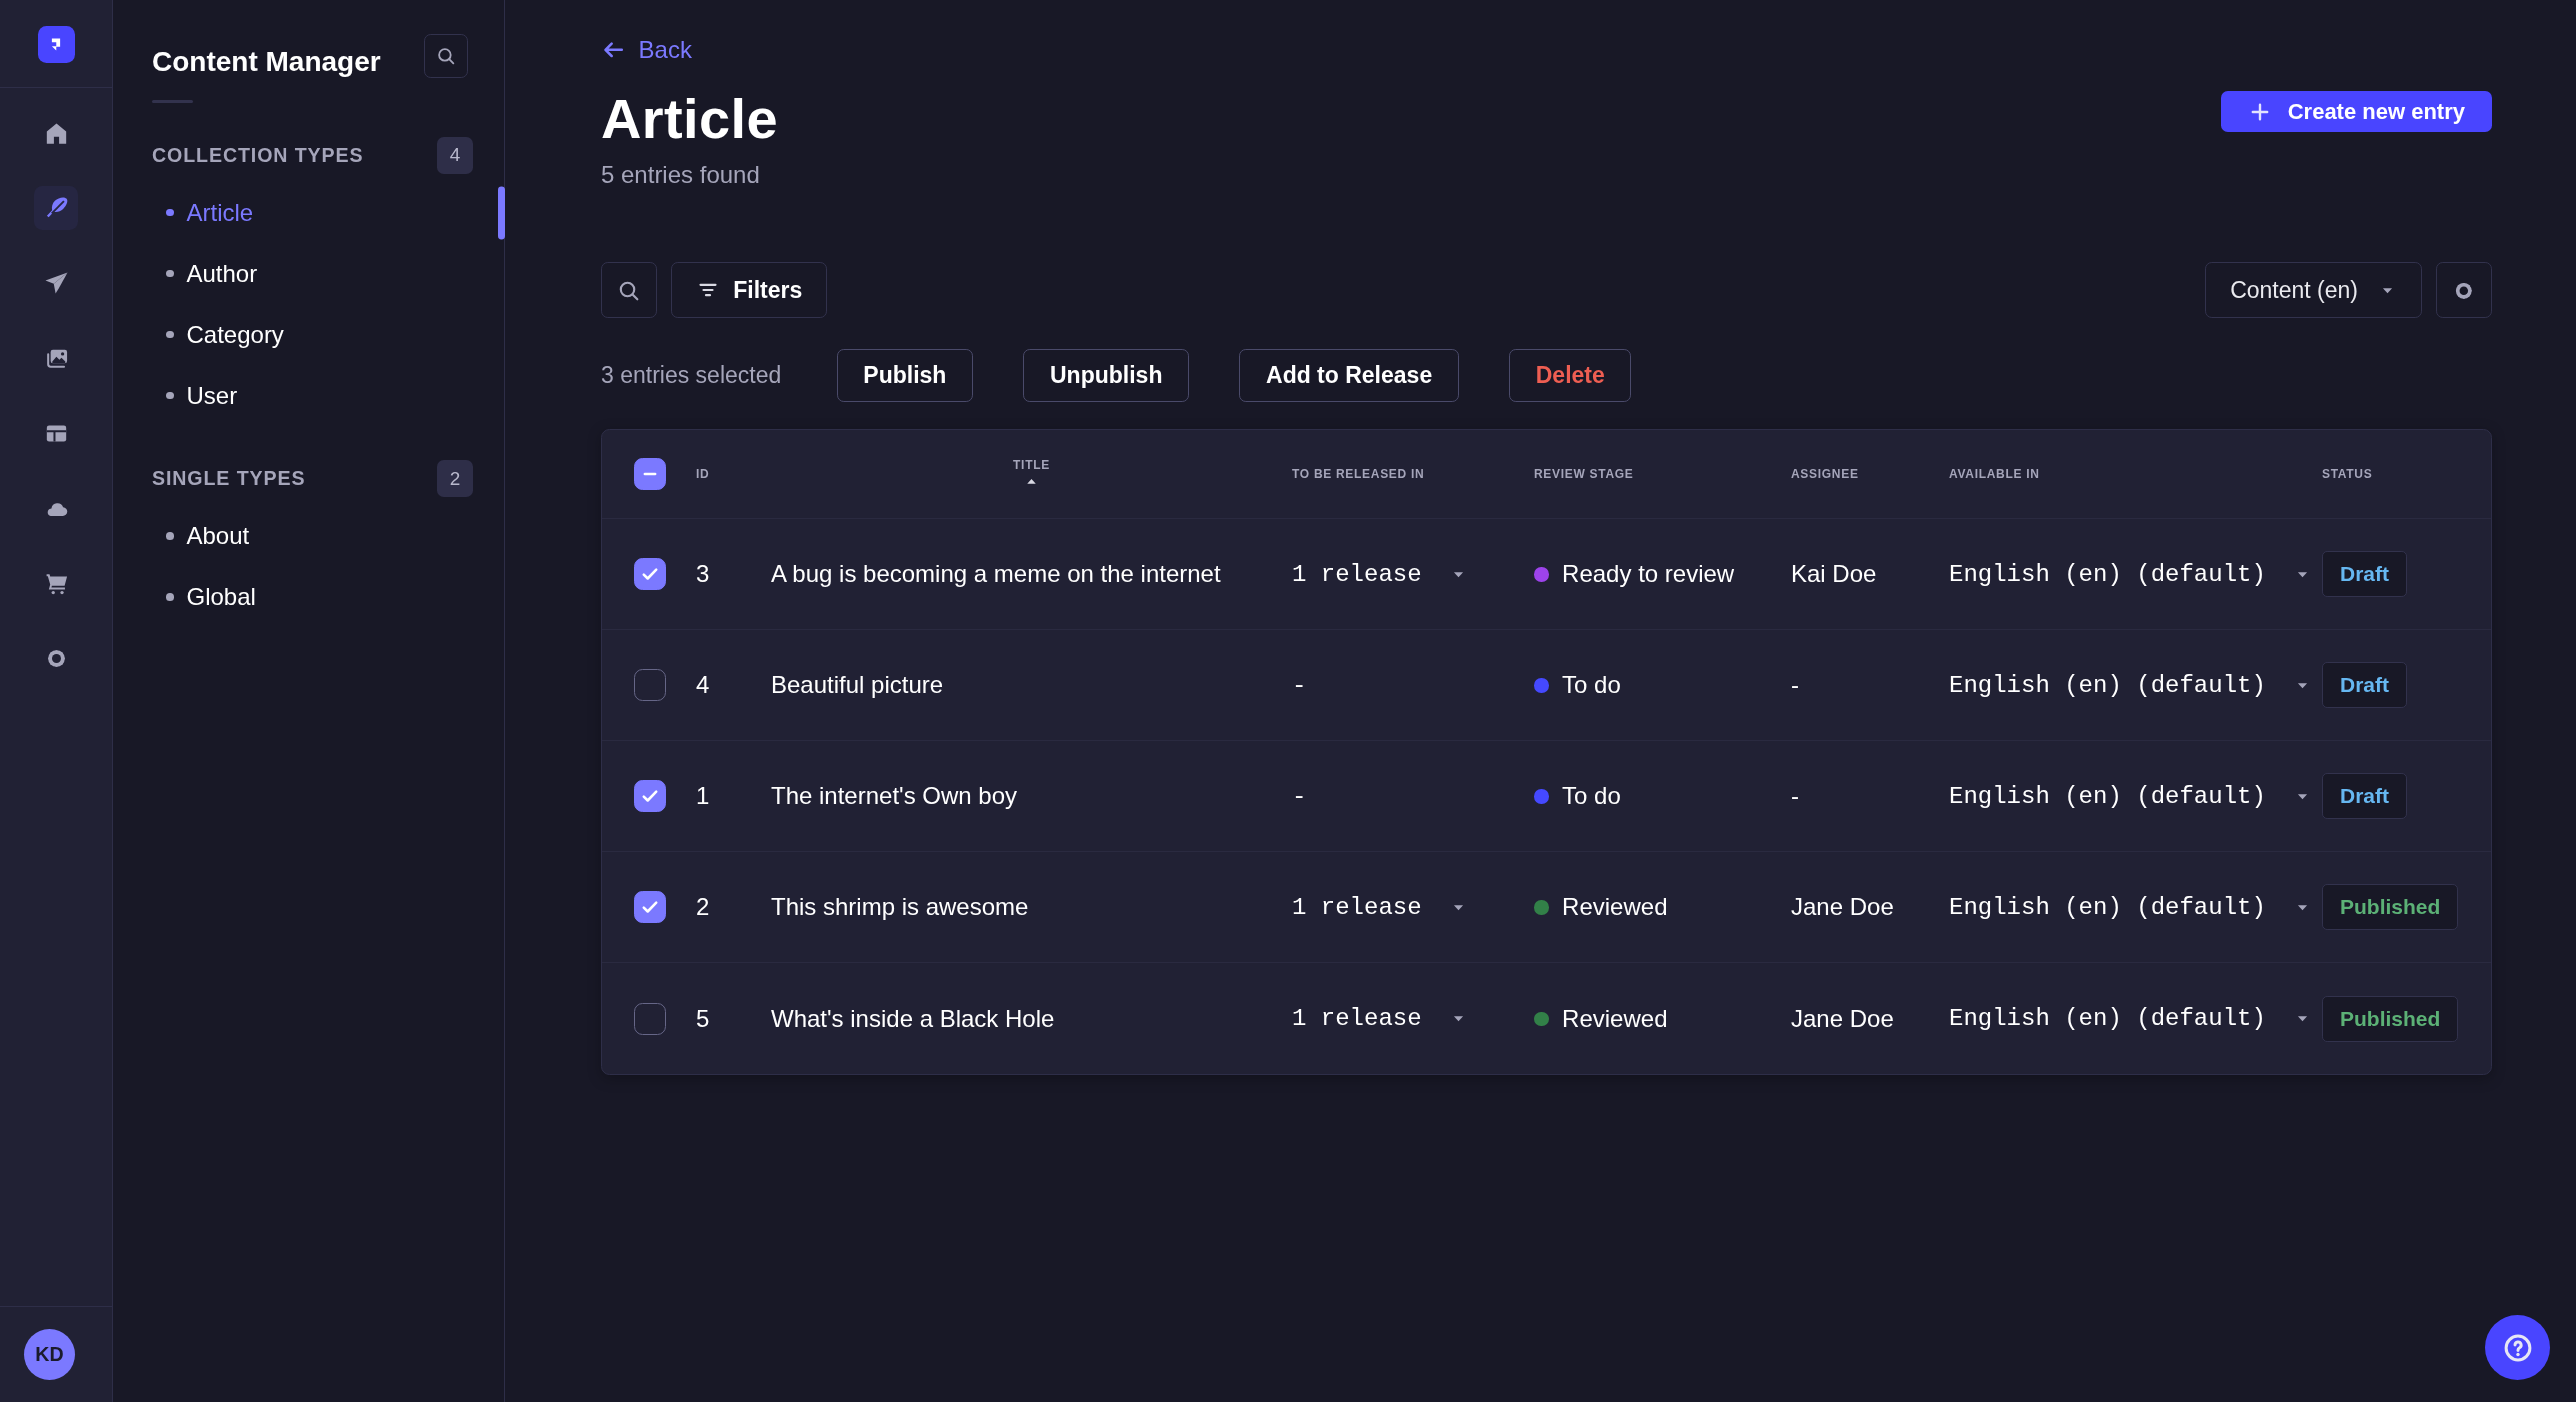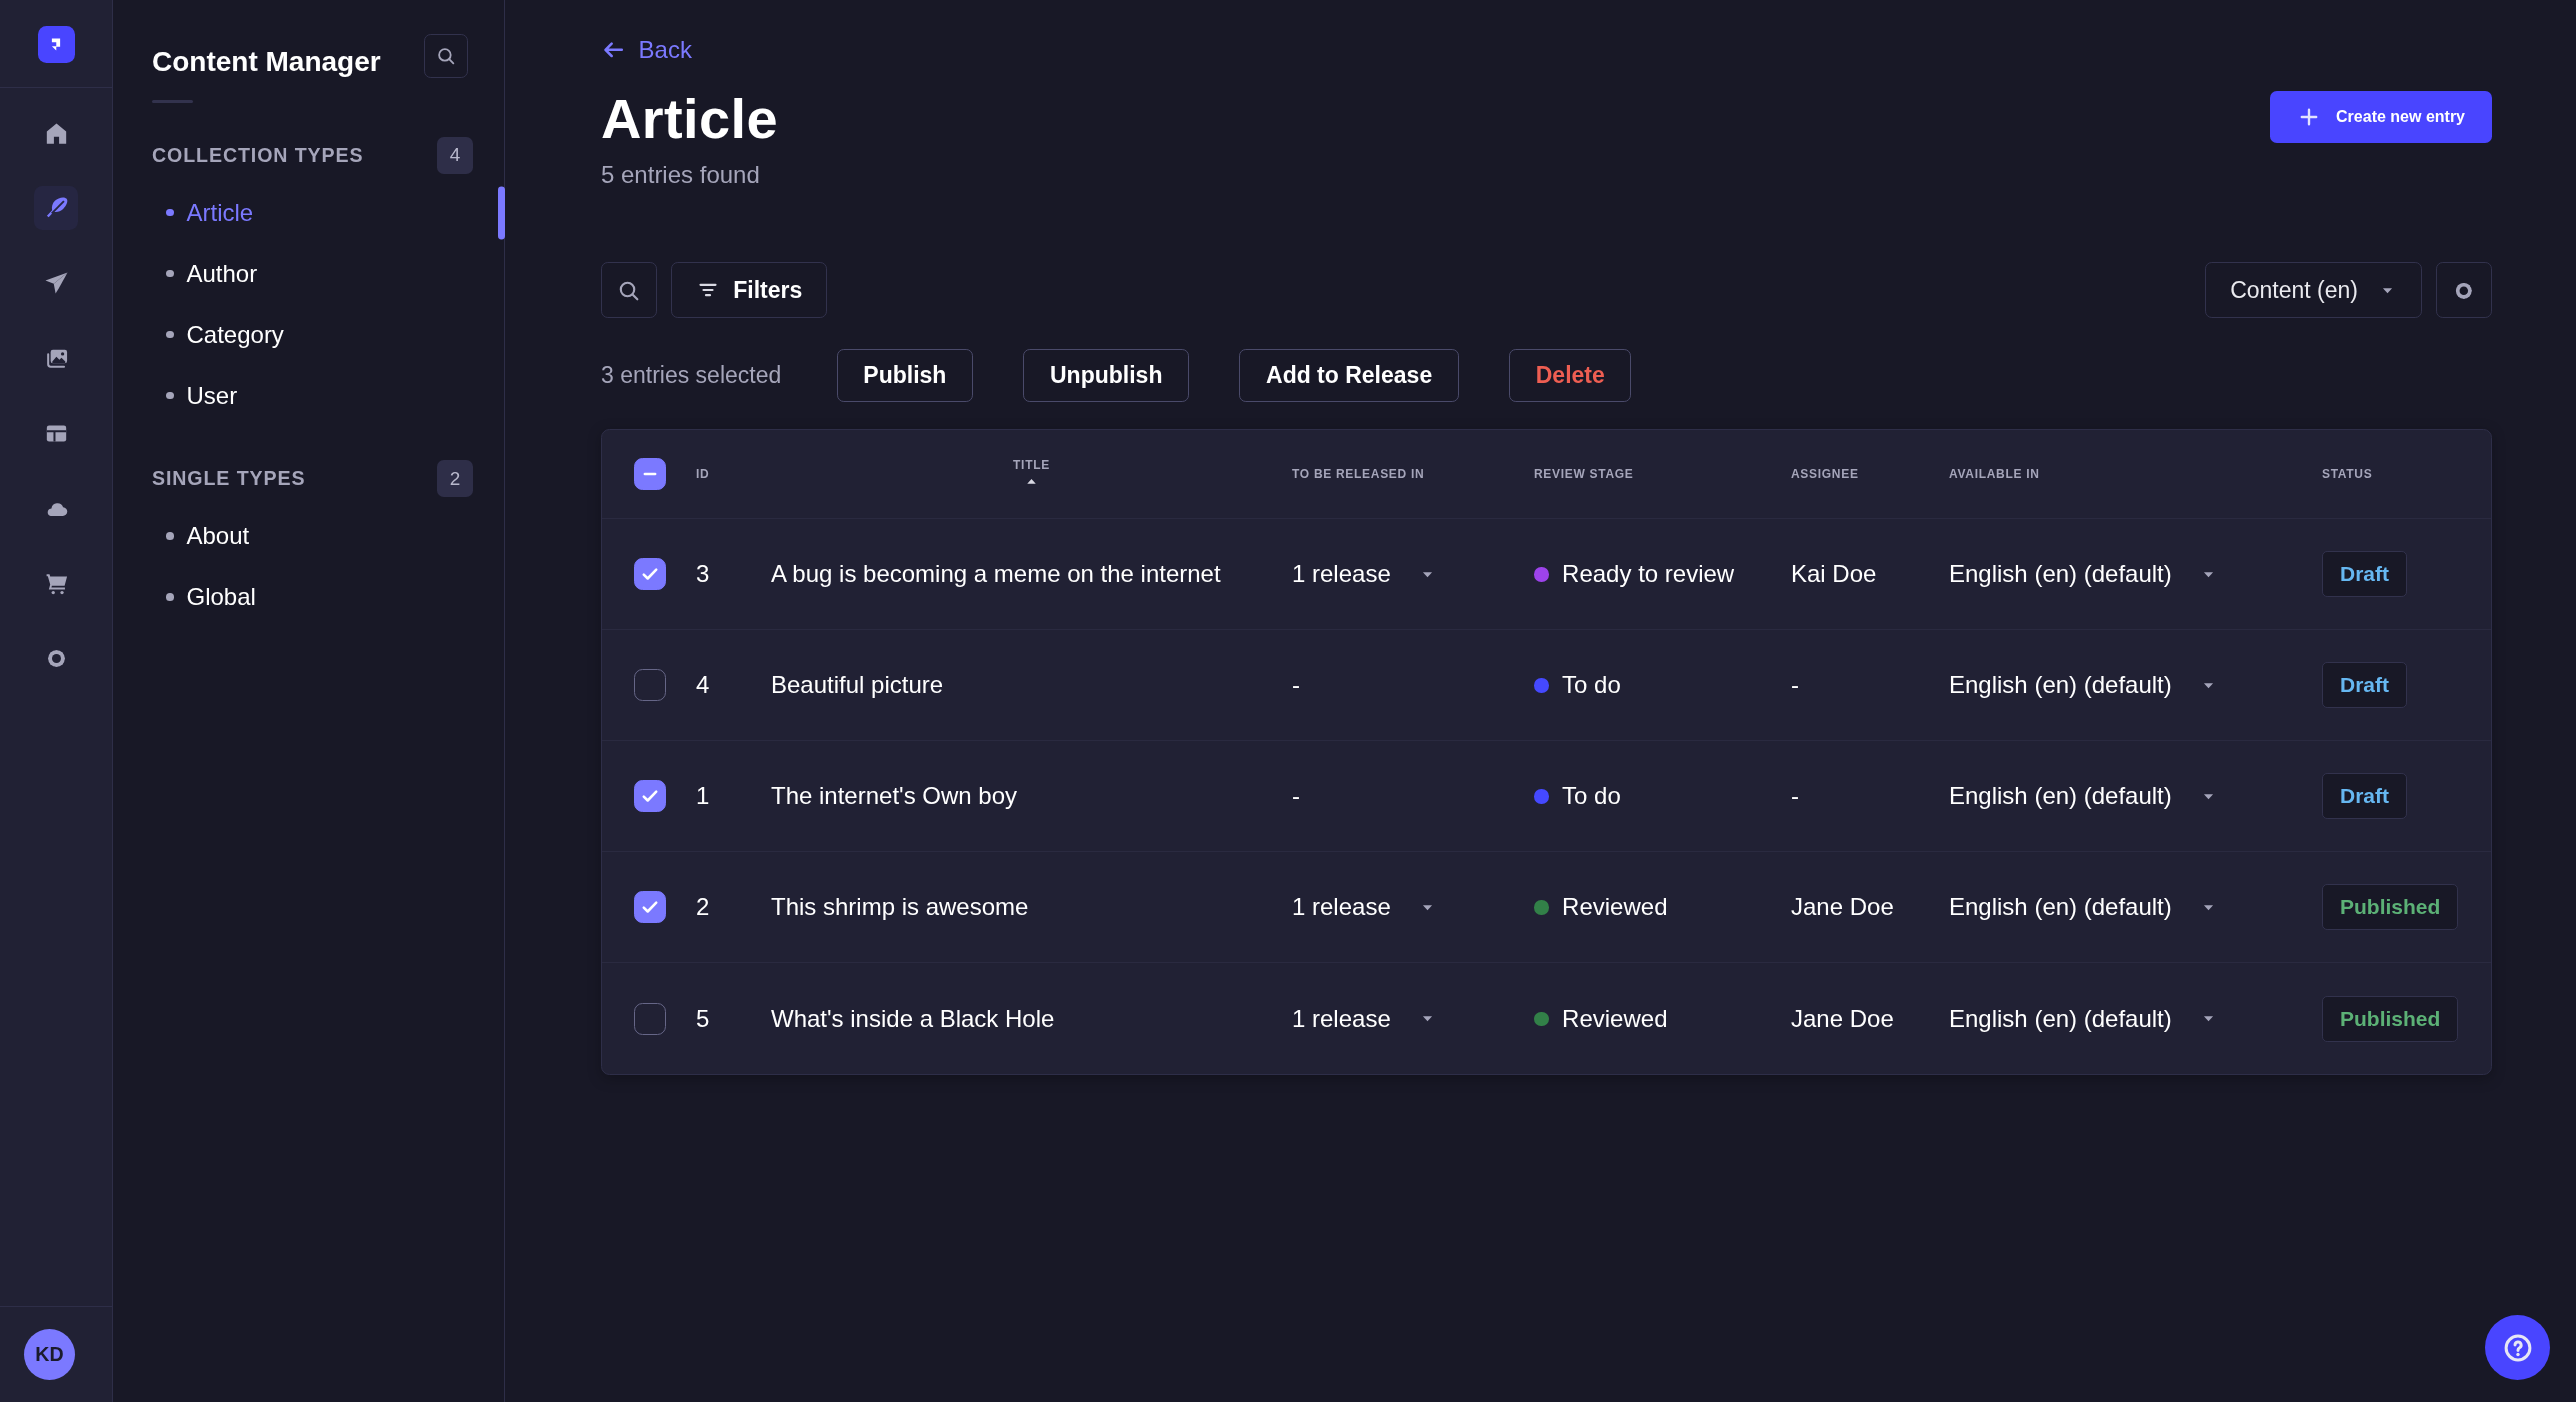--- a/index.html
+++ b/index.html
@@ -56,21 +56,21 @@
 
   
   .main { flex:1; padding:0 95px 0 96px; }
   .back-row { margin-top:36px; }
   .back-link { display:inline-flex; align-items:center; gap:12px; color:#7b79ff; font-size:24px;
                text-decoration:none; cursor:pointer; }
   .back-link svg { width:25.6px; height:25.6px; }
   .title-row { display:flex; align-items:flex-start; justify-content:space-between; margin-top:20.4px; }
   .page-title { margin:0; font-size:56px; font-weight:700; letter-spacing:0.4px; color:#ffffff; }
   .create-btn { display:flex; align-items:center; gap:15.3px; background:#4945ff; color:#ffffff; border:none;
-                border-radius:6.8px; height:52px; padding:0 27px; font-size:16px; font-weight:600;
+                border-radius:6.8px; height:41px; padding:0 27px; font-size:22px; font-weight:600;
                 font-family:inherit; margin-top:5.1px; cursor:pointer; }
   .create-btn svg { width:24px; height:24px; opacity:.85; }
   .subtitle { margin-top:10.2px; font-size:24px; color:#a5a5ba; }
 
   .toolbar { display:flex; align-items:center; justify-content:space-between; margin-top:73px; }
   .toolbar-left, .toolbar-right { display:flex; align-items:center; gap:13.6px; }
   .filters-btn { display:flex; align-items:center; gap:13.6px; height:56px; padding:0 24px; background:none;
                  border:0.9px solid #32324d; border-radius:6.8px; color:#ffffff; font-size:23px; font-weight:600;
                  font-family:inherit; cursor:pointer; }
   .filters-btn svg { width:24px; height:24px; color:#d9d9e3; }
@@ -96,21 +96,21 @@
   .sort-icon { color:#d9d9e3; display:flex; }
   .sort-icon svg { width:17px; height:17px; }
   .trow { height:111px; border-bottom:0.9px solid #2a2a40; }
   .trow:last-child { border-bottom:none; }
   .td { font-size:24px; color:#ffffff; }
   .td-check { padding-left:32px; }
   .checkbox { width:32px; height:32px; border-radius:8.5px; border:0.9px solid #666687; background:transparent;
               display:flex; align-items:center; justify-content:center; cursor:pointer; }
   .checkbox.checked, .checkbox.indeterminate { background:#7b79ff; border-color:#7b79ff; }
   .checkbox svg { width:22px; height:22px; }
-  .release-cell, .locale-cell { display:flex; align-items:center; gap:27px; cursor:pointer; }
+  .release-cell, .locale-cell { display:flex; align-items:center; gap:27px; cursor:pointer;font-family:Liberation Mono, monospace; }
   .stage-cell { display:flex; align-items:center; gap:13.6px; }
   .dot { width:14.5px; height:14.5px; border-radius:50%; flex-shrink:0; }
   .badge { display:inline-flex; align-items:center; height:46px; padding:0 17px; border:0.9px solid #32324d;
            border-radius:5.1px; background:#181826; font-size:21px; font-weight:600; }
   .badge.draft { color:#66b7f1; }
   .badge.published { color:#5cb176; }
 
   .help-fab { position:absolute; right:25.6px; bottom:22px; width:65px; height:65px; border-radius:50%;
               background:#4945ff; border:none; display:flex; align-items:center; justify-content:center;
               color:#e6e6f5; cursor:pointer; }

